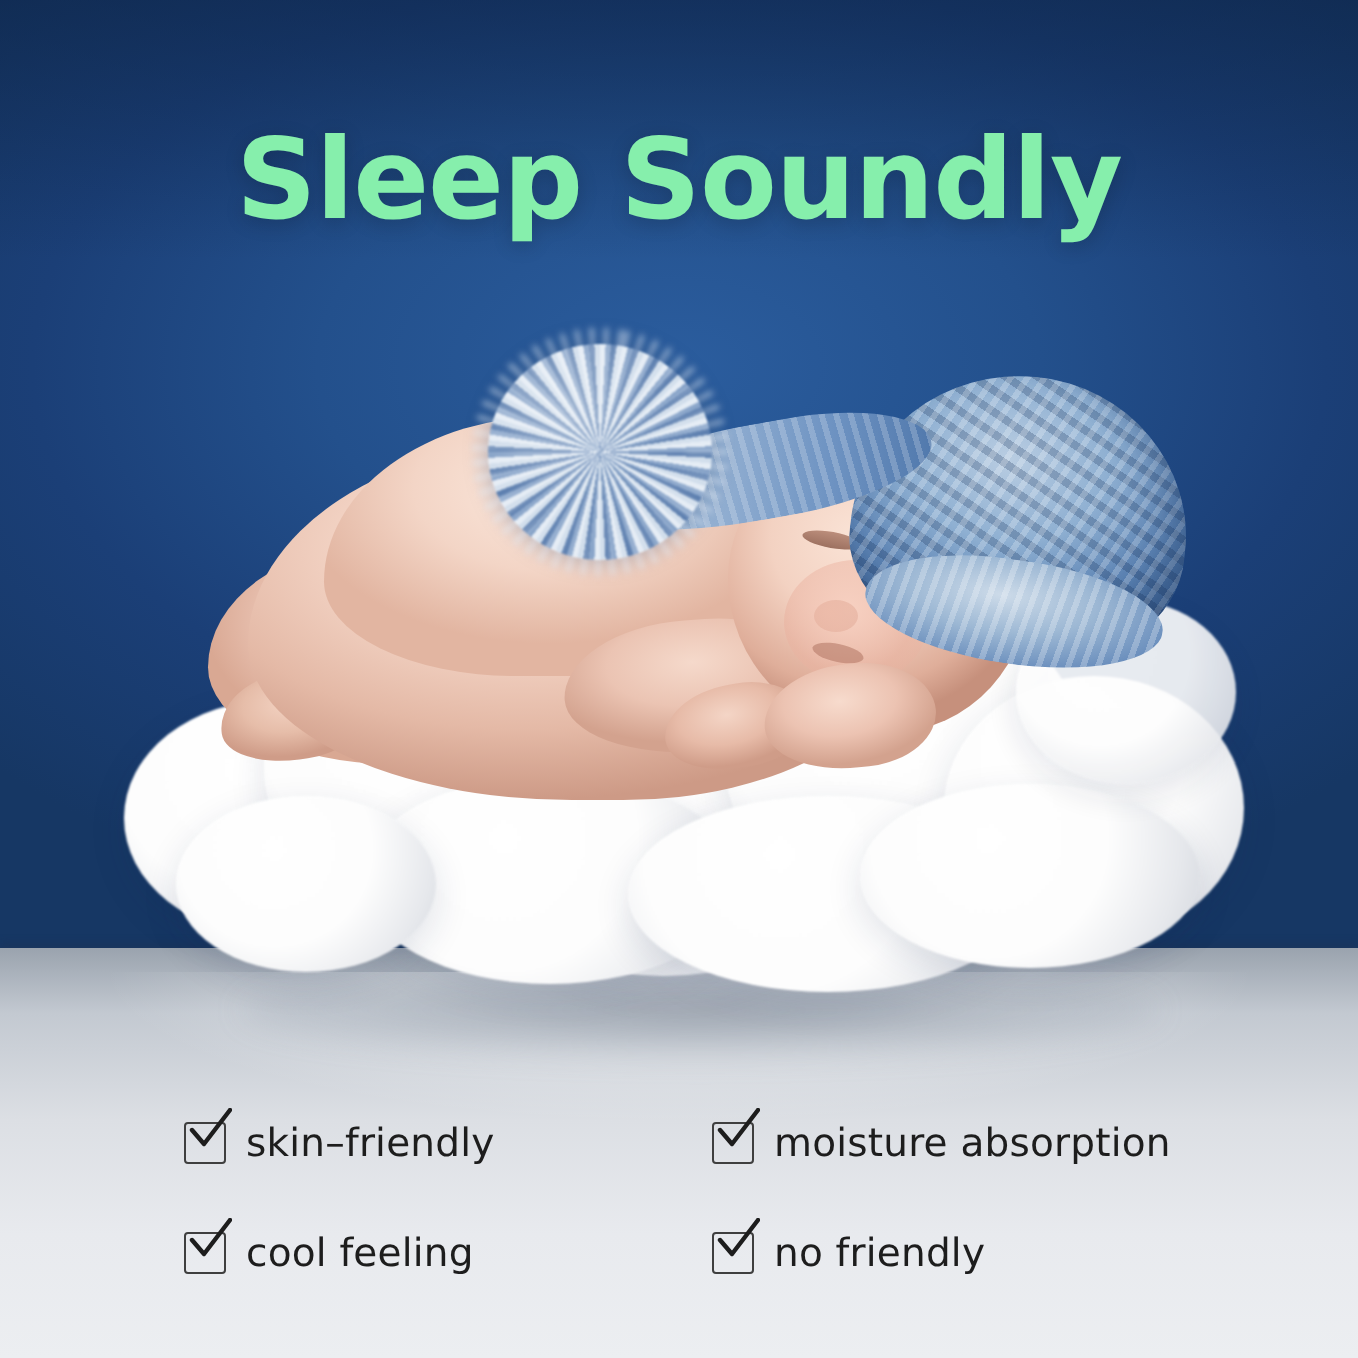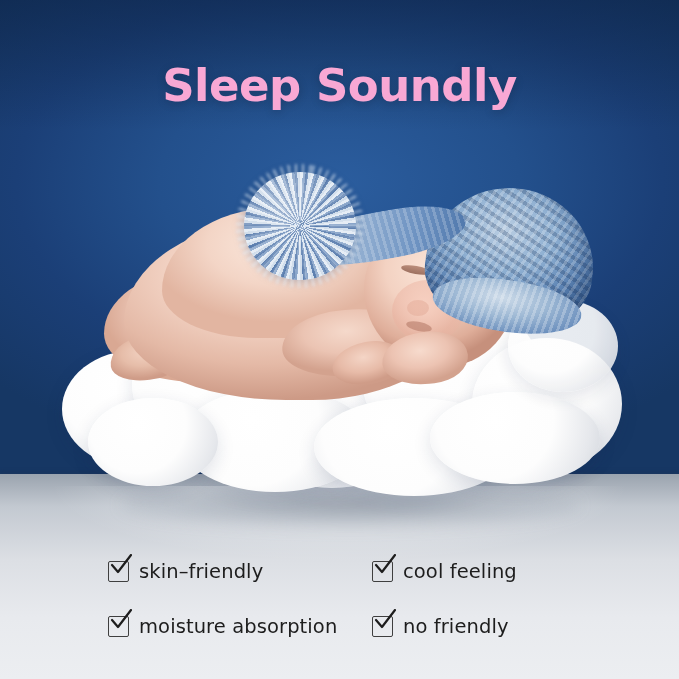--- a/index.html
+++ b/index.html
@@ -59,22 +59,22 @@
     pointer-events: none;
   }
 
   
   .title {
     position: absolute;
     left: 0;
     top: 62px;
     width: 100%;
     text-align: center;
-    color: #f9a8d4;
-    font-size: 45px;
+    color: #86efac;
+    font-size: 56px;
     line-height: 1.05;
     font-weight: 700;
     letter-spacing: -0.5px;
     font-family: "DejaVu Sans", sans-serif;
     text-shadow: 0 2px 10px rgba(0,0,0,0.18);
   }
 
   
   .cloud {
     position: absolute;
@@ -283,21 +283,21 @@
     position: absolute;
     inset: -8px;
     border-radius: 50%;
     background: repeating-conic-gradient(from 12deg at 50% 50%, rgba(230,238,247,0.65) 0deg 2deg, rgba(90,120,165,0.0) 2deg 7deg);
     filter: blur(1.5px);
   }
 
   
   .features {
     position: absolute;
-    left: 108px;
+    left: 92px;
     top: 560px;
     width: 500px;
     display: grid;
     grid-template-columns: 232px 1fr;
     grid-row-gap: 20px;
     grid-column-gap: 12px;
     gap: 32px;
   }
   .feature {
     display: flex;
@@ -385,30 +385,30 @@
       </span>
       <span class="feature-label">skin–friendly</span>
     </div>
 
     <div class="feature">
       <span class="check-box">
         <svg class="tick" viewBox="0 0 22 22" aria-hidden="true">
           <path d="M2 11 L8 18 L21 1" fill="none" stroke="#1d1d1d" stroke-width="2.2" stroke-linecap="round" stroke-linejoin="round"></path>
         </svg>
       </span>
-      <span class="feature-label">cool feeling</span>
+      <span class="feature-label">moisture absorption</span>
     </div>
 
     <div class="feature">
       <span class="check-box">
         <svg class="tick" viewBox="0 0 22 22" aria-hidden="true">
           <path d="M2 11 L8 18 L21 1" fill="none" stroke="#1d1d1d" stroke-width="2.2" stroke-linecap="round" stroke-linejoin="round"></path>
         </svg>
       </span>
-      <span class="feature-label">moisture absorption</span>
+      <span class="feature-label">cool feeling</span>
     </div>
 
     <div class="feature">
       <span class="check-box">
         <svg class="tick" viewBox="0 0 22 22" aria-hidden="true">
           <path d="M2 11 L8 18 L21 1" fill="none" stroke="#1d1d1d" stroke-width="2.2" stroke-linecap="round" stroke-linejoin="round"></path>
         </svg>
       </span>
       <span class="feature-label">no friendly</span>
     </div>

